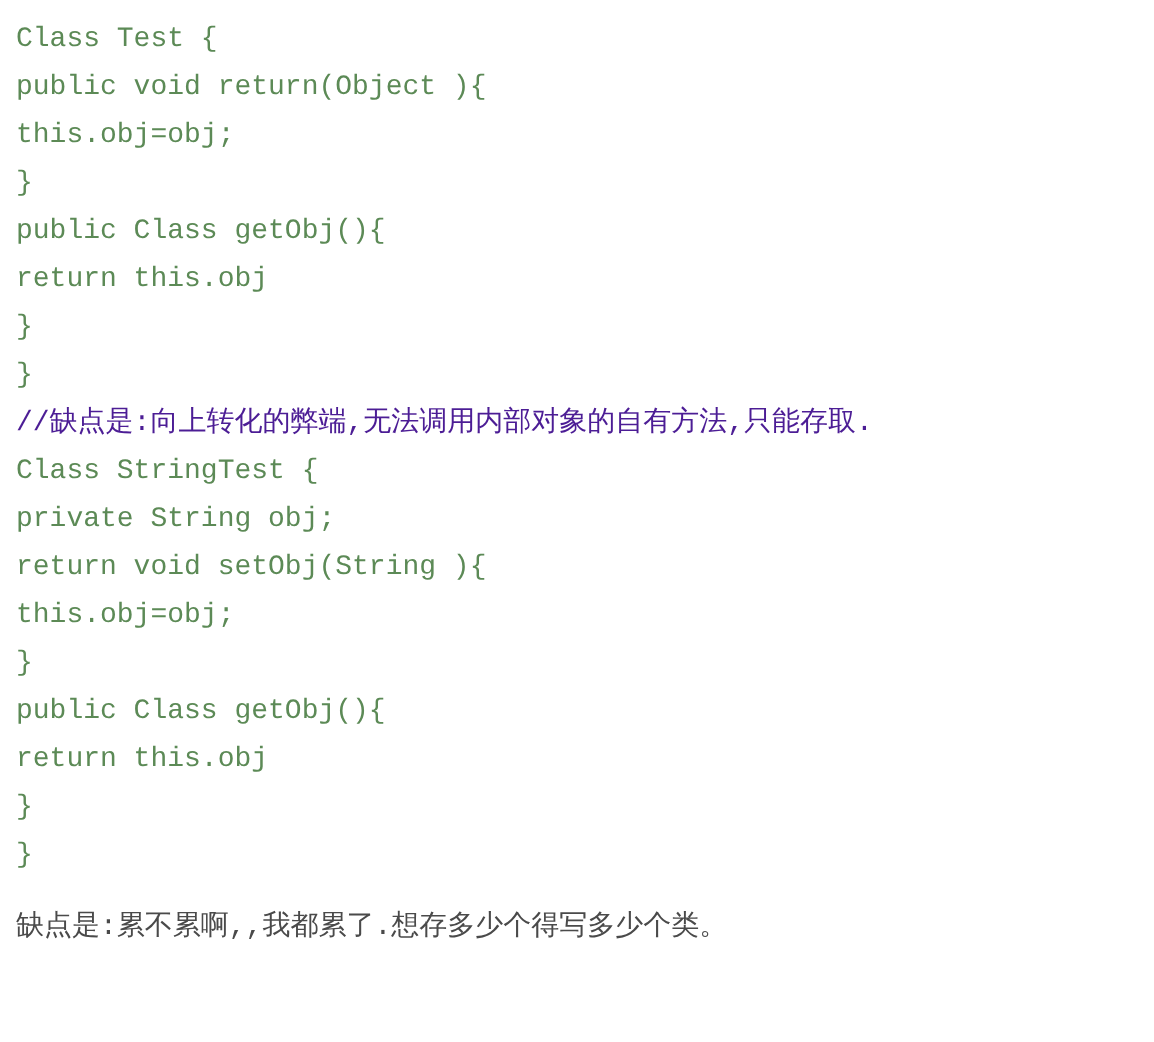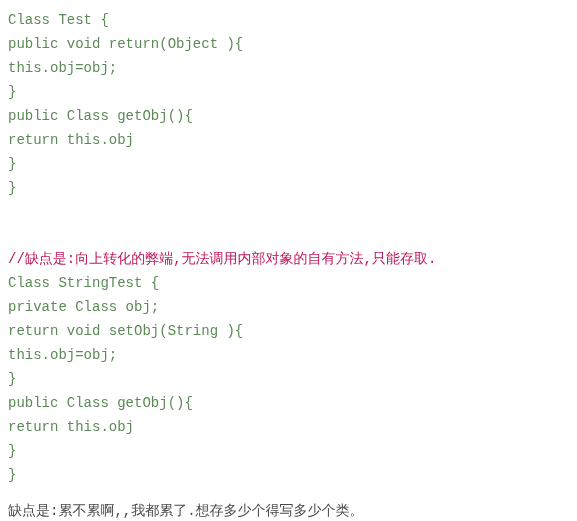--- a/index.html
+++ b/index.html
@@ -11,22 +11,21 @@
       background: #ffffff;
       width: 577px;
       box-sizing: border-box;
     }
     .code-line {
       white-space: pre;
       color: #5c8a56;
     }
     .comment-line {
       white-space: pre;
-      color: #be185d;
-      margin-top: 47px;
+      color: #4c1d95;
     }
     .footer-line {
       white-space: pre;
       color: #4a4a4a;
       margin-top: 12px;
     }
   </style>
 </head>
 <body>
 
@@ -34,21 +33,21 @@
     <div class="code-line">Class Test {</div>
     <div class="code-line">public void return(Object ){</div>
     <div class="code-line">this.obj=obj;</div>
     <div class="code-line">}</div>
     <div class="code-line">public Class getObj(){</div>
     <div class="code-line">return this.obj</div>
     <div class="code-line">}</div>
     <div class="code-line">}</div>
     <div class="comment-line">//缺点是:向上转化的弊端,无法调用内部对象的自有方法,只能存取.</div>
     <div class="code-line">Class StringTest {</div>
-    <div class="code-line">private Class obj;</div>
+    <div class="code-line">private String obj;</div>
     <div class="code-line">return void setObj(String ){</div>
     <div class="code-line">this.obj=obj;</div>
     <div class="code-line">}</div>
     <div class="code-line">public Class getObj(){</div>
     <div class="code-line">return this.obj</div>
     <div class="code-line">}</div>
     <div class="code-line">}</div>
   </div>
 <div class="footer-line">缺点是:累不累啊,,我都累了.想存多少个得写多少个类。</div>
 

